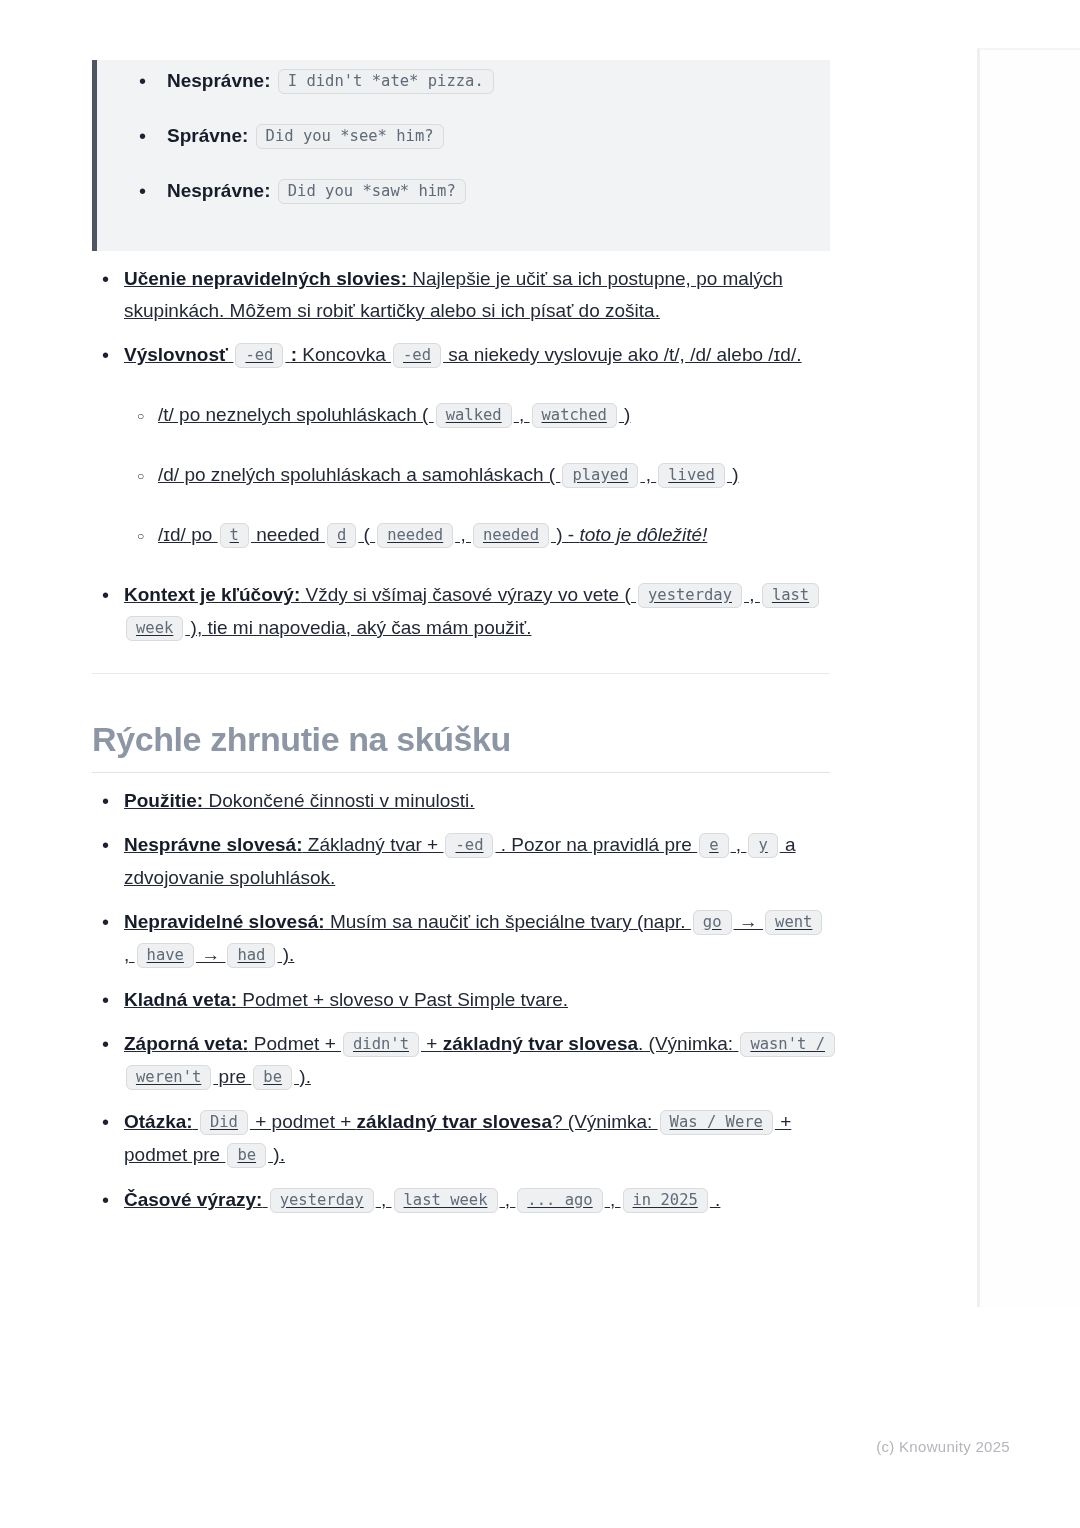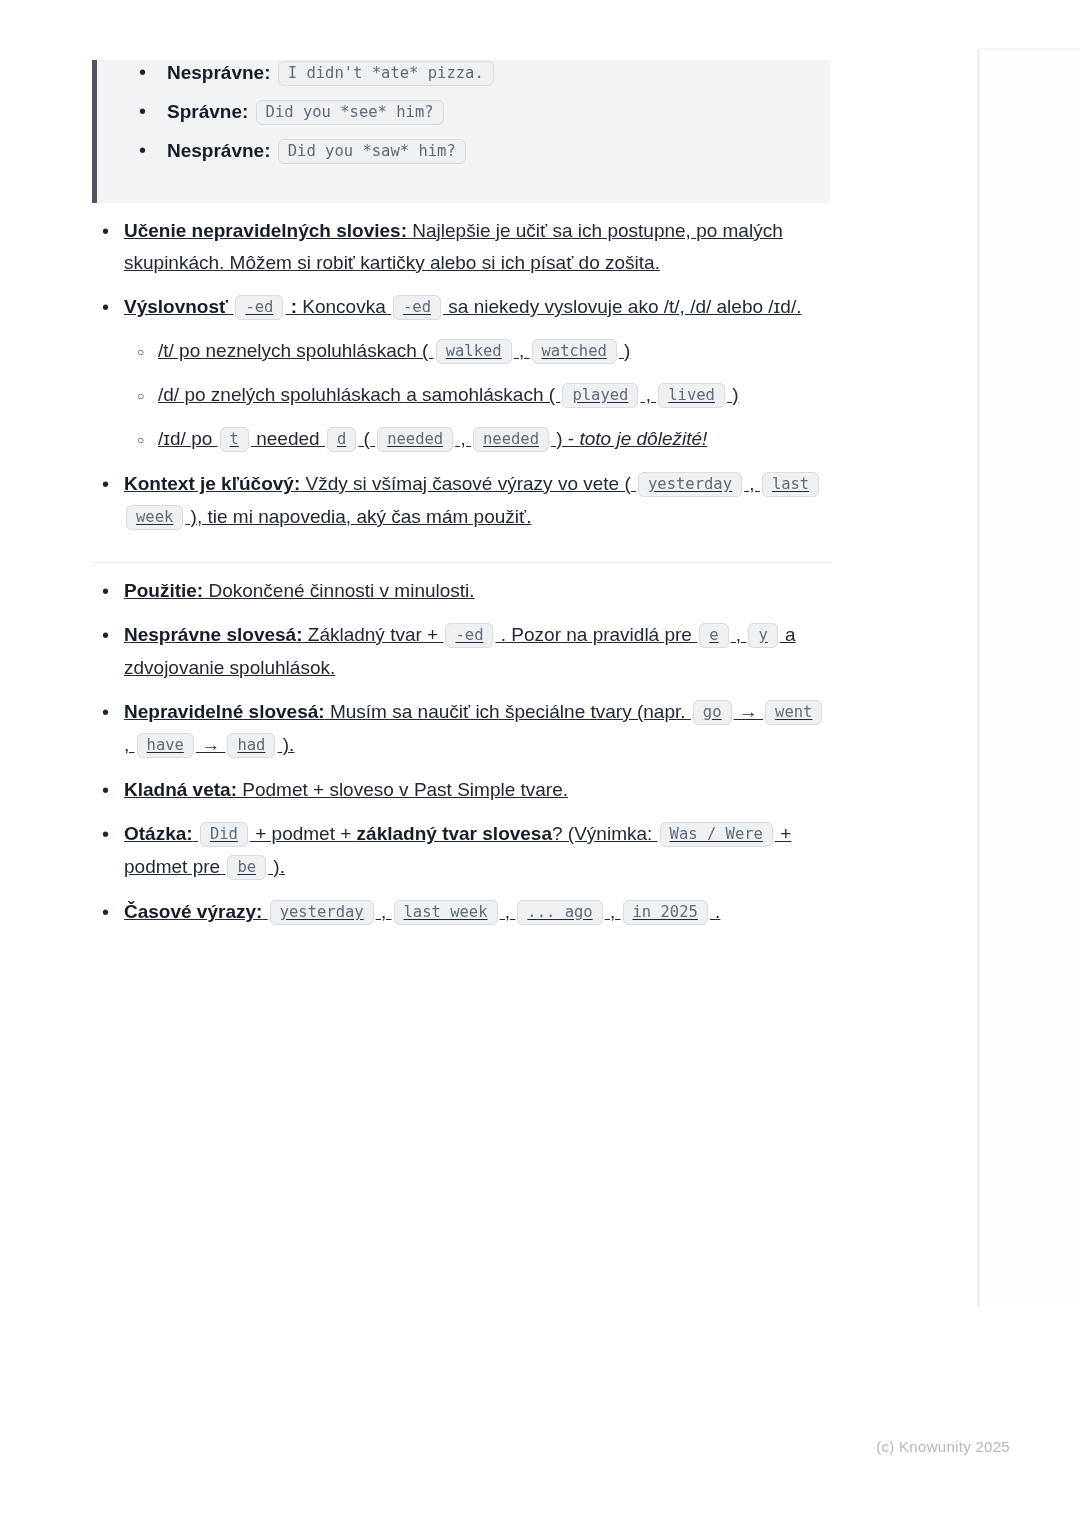--- a/index.html
+++ b/index.html
@@ -11,31 +11,31 @@
   }
   .content{position:absolute;left:92px;top:48px;width:738px;}
 
   
   .quote{
     margin:0;background:var(--quote-bg,#f1f3f5);
     border-left:5px solid var(--quote-border,#4e5661);
     padding:0 30px 26px 20px;
   }
   ul.list{list-style:none;margin:0;padding:0;}
-  .quote-list li{position:relative;padding-left:50px;margin:12px 0;line-height:25px;font-size:19px;}
+  .quote-list li{position:relative;padding-left:50px;margin:12px 0;line-height:42px;font-size:19px;}
   .quote-list li::before{content:"•";position:absolute;left:22px;top:0;font-size:20px;color:#1c2330;}
 
   
   .main-list{margin:24px 0 0;}
   .main-list > li{position:relative;padding-left:32px;margin:12px 0;line-height:32px;font-size:19px;text-decoration:underline;}
   .main-list > li::before{content:"•";position:absolute;left:10px;top:0;font-size:20px;color:#1c2330;}
 
   
   ul.sublist{list-style:none;margin:2px 0 0;padding:0;}
-  ul.sublist > li{position:relative;padding-left:34px;margin:11px 0;line-height:32px;font-size:19px;}
+  ul.sublist > li{position:relative;padding-left:34px;margin:27px 0;line-height:32px;font-size:19px;}
   ul.sublist > li::before{content:"○";position:absolute;left:13px;top:1px;font-size:12px;color:#2a3340;}
 
   strong{font-weight:700;color:#161c29;}
   em{font-style:italic;}
 
   code.chip{
     font-family:"DejaVu Sans Mono","Liberation Mono",monospace;
     font-size:15.5px;color:var(--chip-text,#5f6b78);
     background:var(--chip-bg,#eef0f2);
     border:1px solid var(--chip-border,#d9dcdf);
@@ -83,26 +83,28 @@
         <li><strong>Výslovnosť</strong><span> </span><code class="chip">-ed</code><span> </span><strong>:</strong><span> Koncovka </span><code class="chip">-ed</code><span> sa niekedy vyslovuje ako /t/, /d/ alebo /ɪd/.</span><ul class="sublist">
             <li><span>/t/ po neznelych spoluhláskach ( </span><code class="chip">walked</code><span> , </span><code class="chip">watched</code><span> )</span></li>
             <li><span>/d/ po znelých spoluhláskach a samohláskach ( </span><code class="chip">played</code><span> , </span><code class="chip">lived</code><span> )</span></li>
             <li><span>/ɪd/ po </span><code class="chip">t</code><span> needed </span><code class="chip">d</code><span> ( </span><code class="chip">needed</code><span> , </span><code class="chip">needed</code><span> ) - </span><em>toto je dôležité!</em></li>
           </ul></li>
         <li><strong>Kontext je kľúčový:</strong><span> Vždy si všímaj časové výrazy vo vete ( </span><code class="chip">yesterday</code><span> , </span><code class="chip">last week</code><span> ), tie mi napovedia, aký čas mám použiť.</span></li>
       </ul>
 
     <hr class="rule">
 
+    <h1 class="heading">Rýchle zhrnutie na skúšku</h1>
 
     <ul class="list main-list summary">
         <li><strong>Použitie:</strong><span> Dokončené činnosti v minulosti.</span></li>
         <li><strong>Nesprávne slovesá:</strong><span> Základný tvar + </span><code class="chip">-ed</code><span> . Pozor na pravidlá pre </span><code class="chip">e</code><span> , </span><code class="chip">y</code><span> a zdvojovanie spoluhlások.</span></li>
         <li><strong>Nepravidelné slovesá:</strong><span> Musím sa naučiť ich špeciálne tvary (napr. </span><code class="chip">go</code><span> → </span><code class="chip">went</code><span> , </span><code class="chip">have</code><span> → </span><code class="chip">had</code><span> ).</span></li>
         <li><strong>Kladná veta:</strong><span> Podmet + sloveso v Past Simple tvare.</span></li>
+        <li><strong>Záporná veta:</strong><span> Podmet + </span><code class="chip">didn't</code><span> + </span><strong>základný tvar slovesa</strong><span>. (Výnimka: </span><code class="chip">wasn't / weren't</code><span> pre </span><code class="chip">be</code><span> ).</span></li>
         <li><strong>Otázka:</strong><span> </span><code class="chip">Did</code><span> + podmet + </span><strong>základný tvar slovesa</strong><span>? (Výnimka: </span><code class="chip">Was / Were</code><span> + podmet pre </span><code class="chip">be</code><span> ).</span></li>
         <li><strong>Časové výrazy:</strong><span> </span><code class="chip">yesterday</code><span> , </span><code class="chip">last week</code><span> , </span><code class="chip">... ago</code><span> , </span><code class="chip">in 2025</code><span> .</span></li>
       </ul>
 
   </div>
 
   <div class="page-edge"></div>
 
   <div class="footer">(c) Knowunity 2025</div>
 </div>

